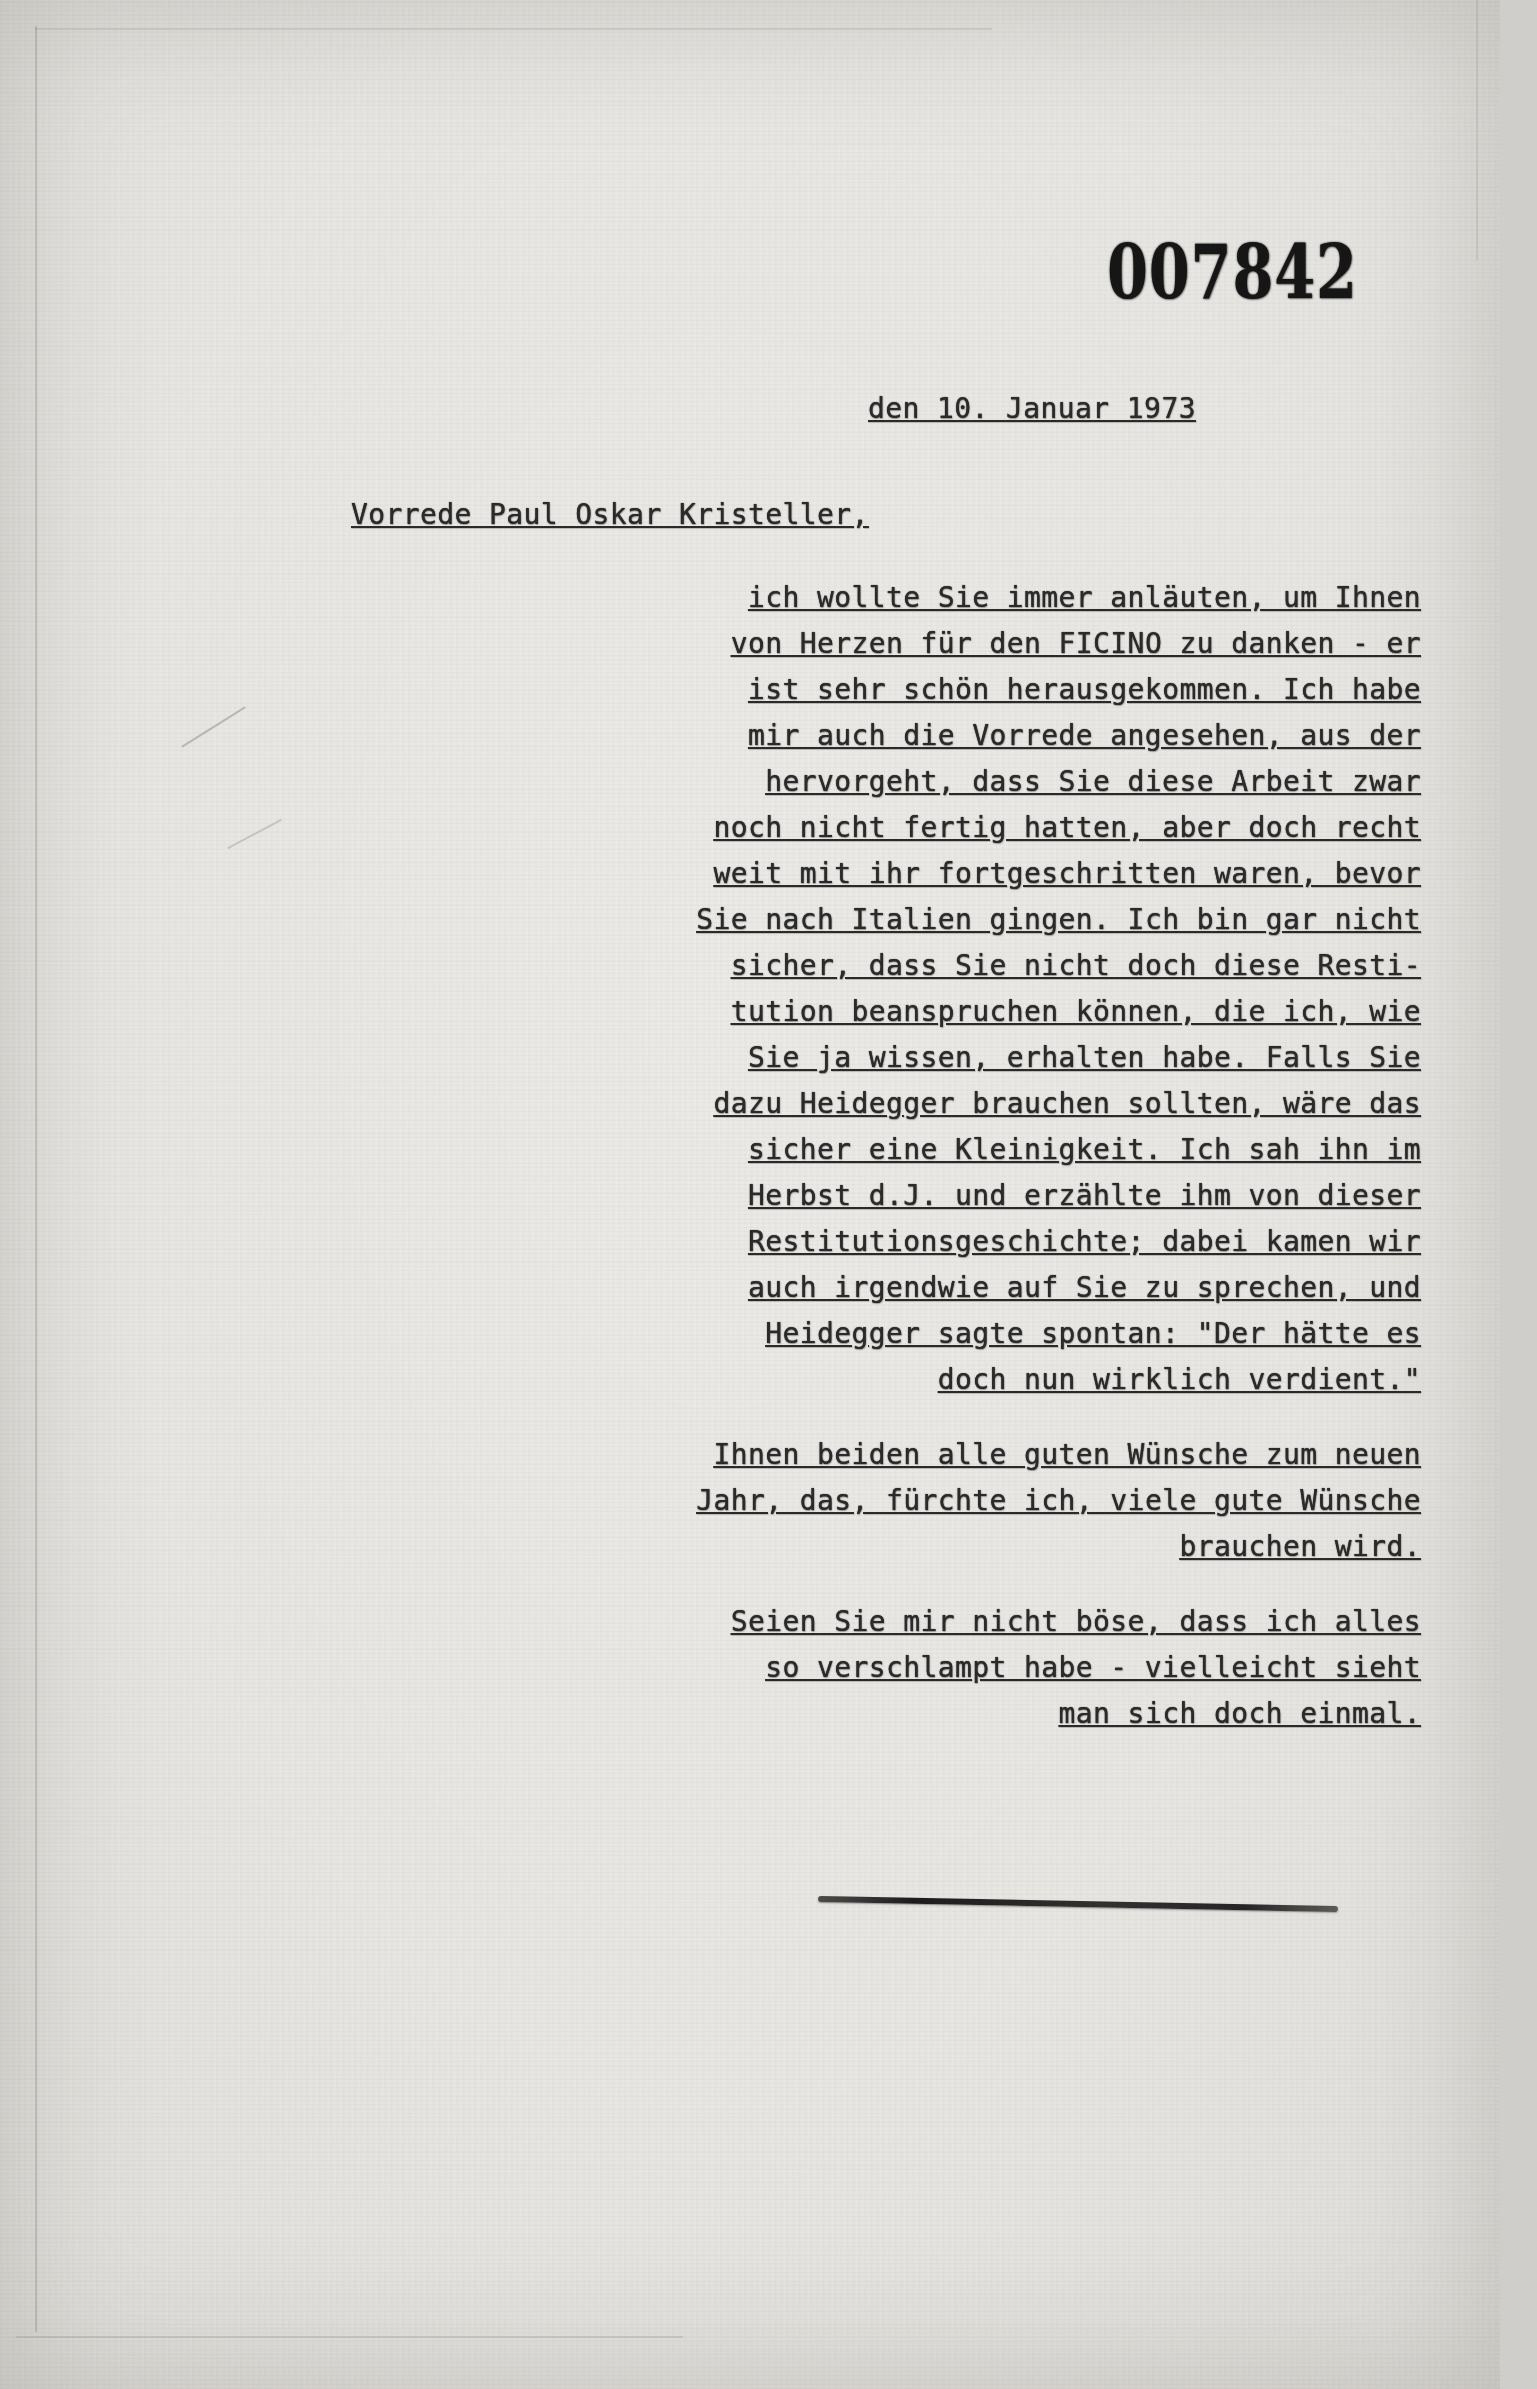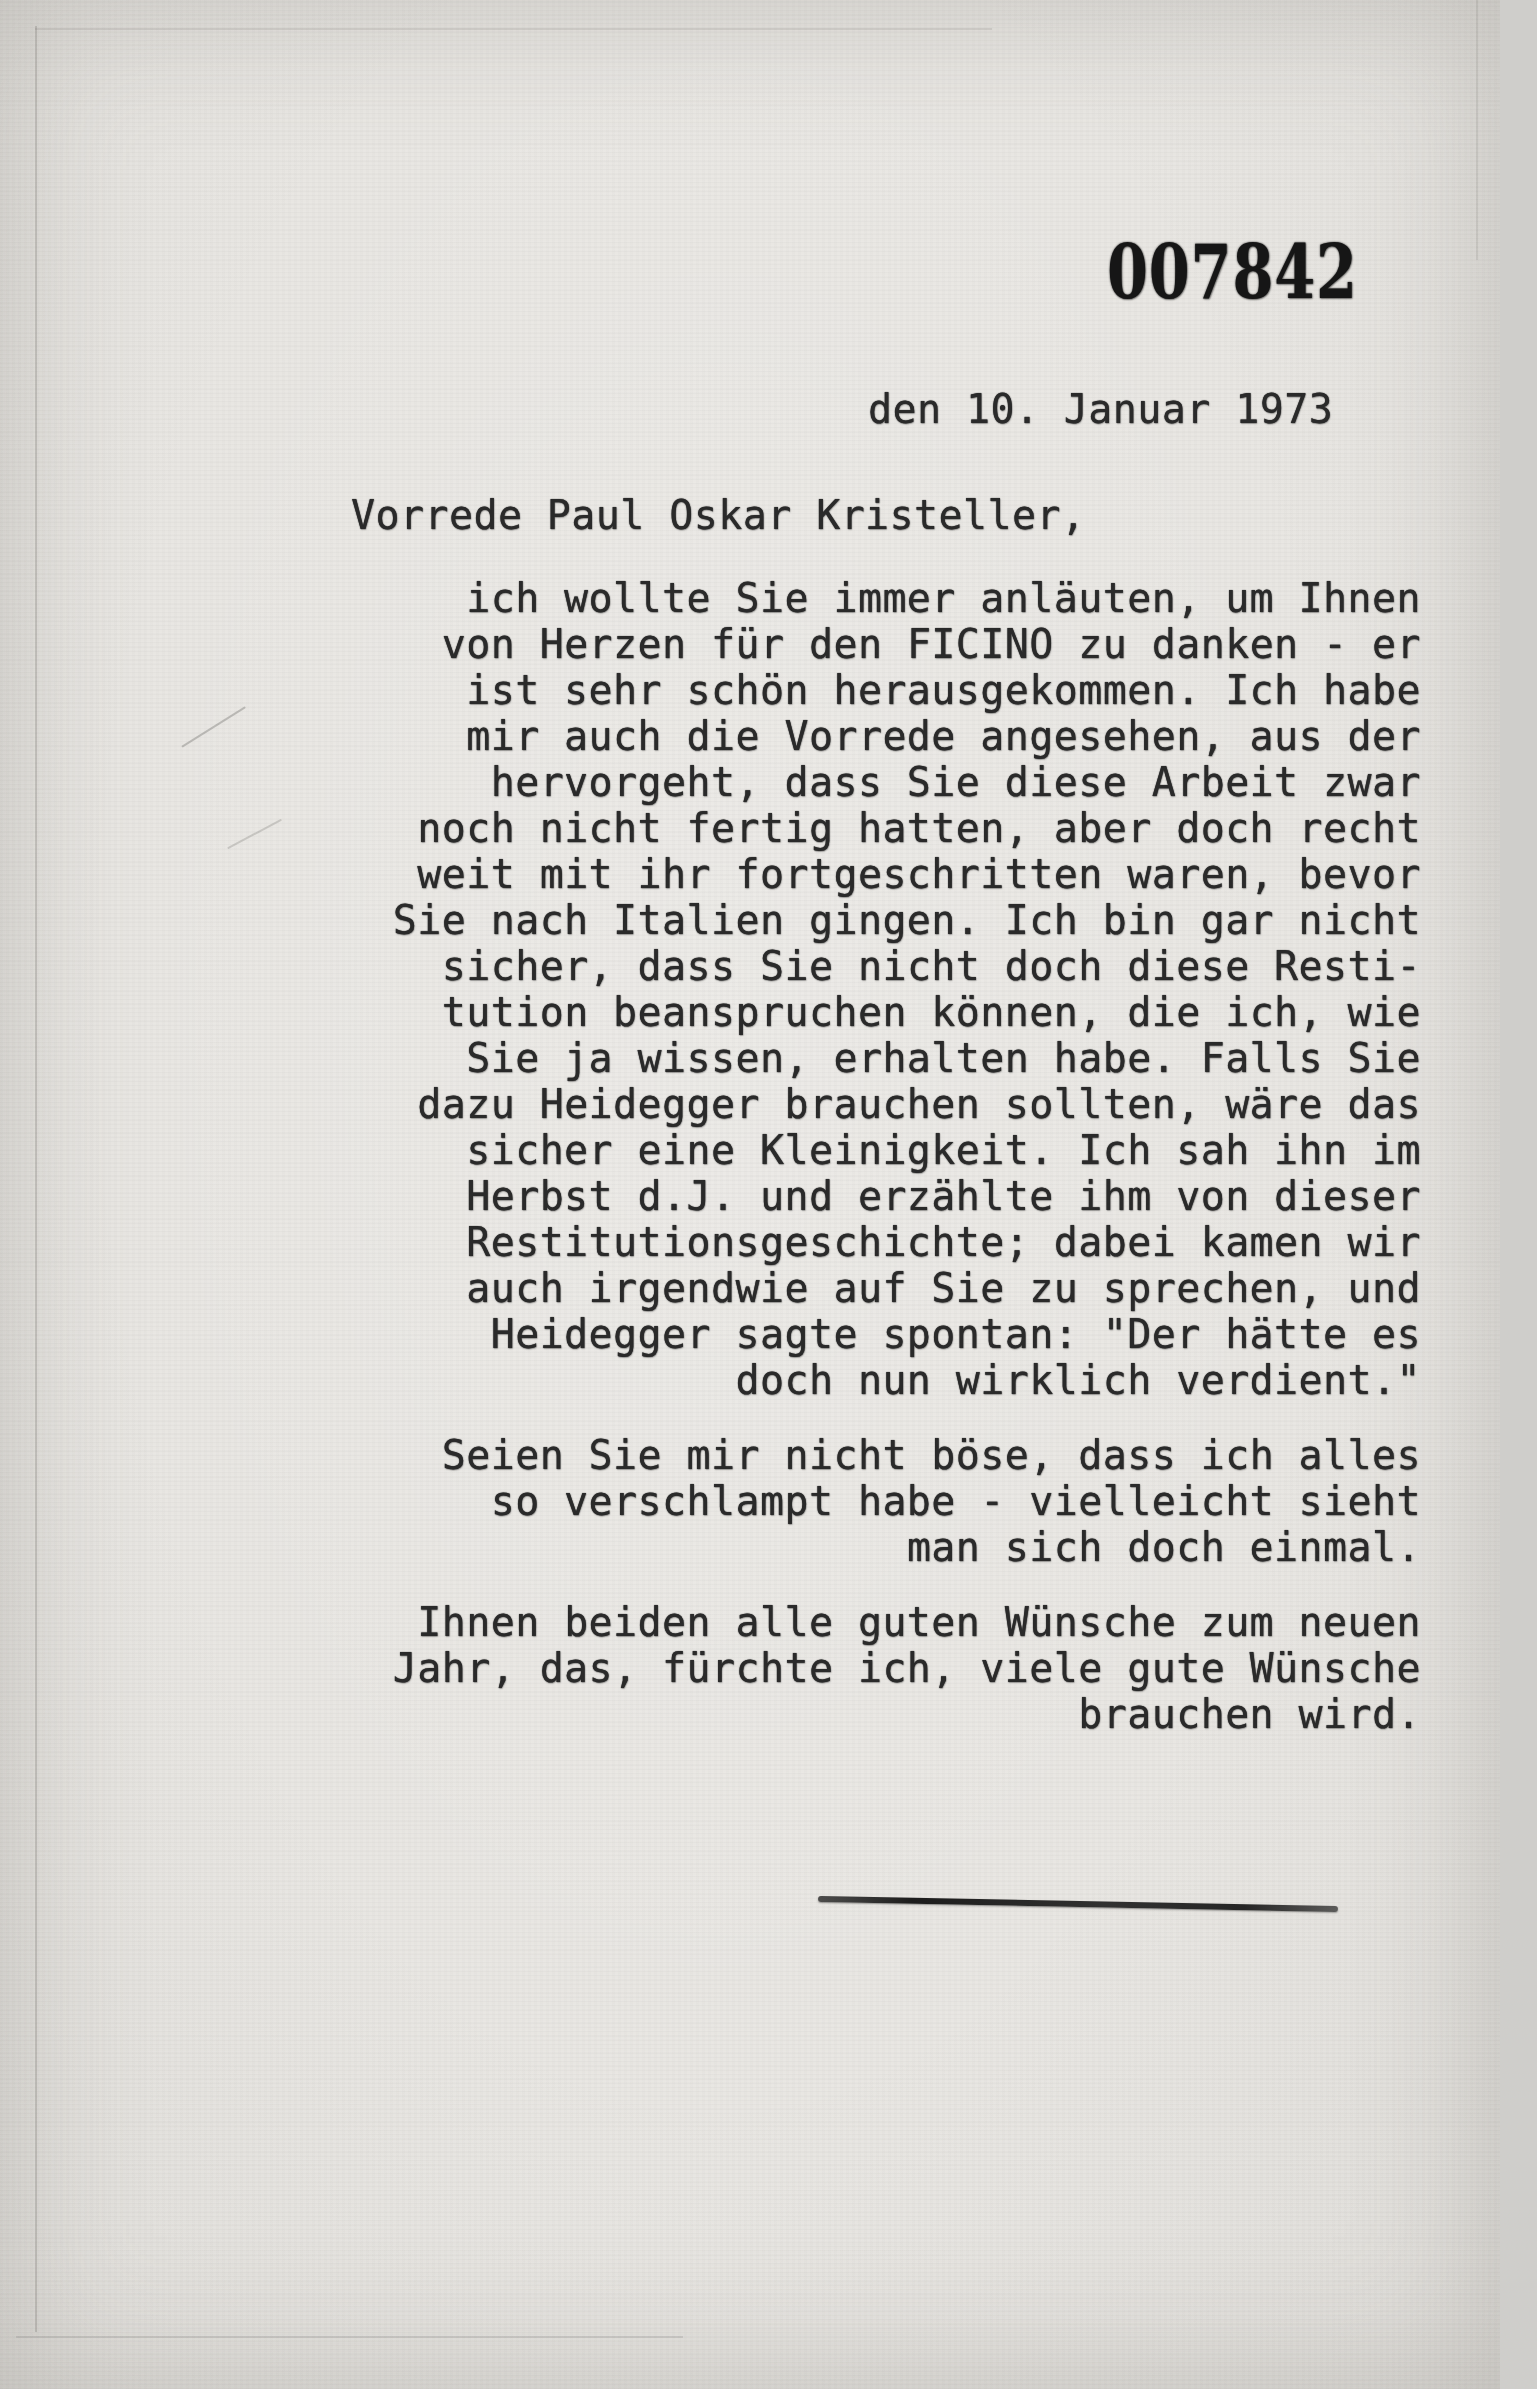--- a/index.html
+++ b/index.html
@@ -24,25 +24,26 @@
       radial-gradient(ellipse at 48% 42%,
         rgba(255,255,255,0.16) 0%, rgba(255,255,255,0.0) 55%, rgba(60,58,54,0.06) 100%);
     box-shadow: inset 0 0 139px rgba(110,108,102,0.28);
     font-family: "DejaVu Sans Mono", "Liberation Mono", monospace;
     color: var(--ink, #2a2a2a);
   }
 
   
   .type {
     position: absolute;
-    font-size: 40px;
+    font-size: 28px;
     line-height: 46px;
     letter-spacing: 0.4px;
     text-shadow: 0 0 1.1px currentColor, 0.5px 0.7px 1.4px rgba(40,40,40,0.35);
     white-space: pre-line;
+    text-decoration: underline;
   }
 
   .stamp {
     position: absolute;
     left: 1107px;
     top: 227px;
     font-family: "DejaVu Serif", "Liberation Serif", serif;
     font-weight: bold;
     font-size: 64px;
     letter-spacing: 0.9px;
@@ -119,25 +120,25 @@
 sicher, dass Sie nicht doch diese Resti-
 tution beanspruchen können, die ich, wie
 Sie ja wissen, erhalten habe. Falls Sie
 dazu Heidegger brauchen sollten, wäre das
 sicher eine Kleinigkeit. Ich sah ihn im
 Herbst d.J. und erzählte ihm von dieser
 Restitutionsgeschichte; dabei kamen wir
 auch irgendwie auf Sie zu sprechen, und
 Heidegger sagte spontan: "Der hätte es
 doch nun wirklich verdient."</p>
+    <p class="type" style="position:static">Ihnen beiden alle guten Wünsche zum neuen
+Jahr, das, fürchte ich, viele gute Wünsche
+brauchen wird.</p>
     <p class="type" style="position:static">Seien Sie mir nicht böse, dass ich alles
 so verschlampt habe - vielleicht sieht
 man sich doch einmal.</p>
-    <p class="type" style="position:static">Ihnen beiden alle guten Wünsche zum neuen
-Jahr, das, fürchte ich, viele gute Wünsche
-brauchen wird.</p>
   </div>
 
 
   <div class="strike-line"></div>
 
 </div>
 
 
 </body></html>

